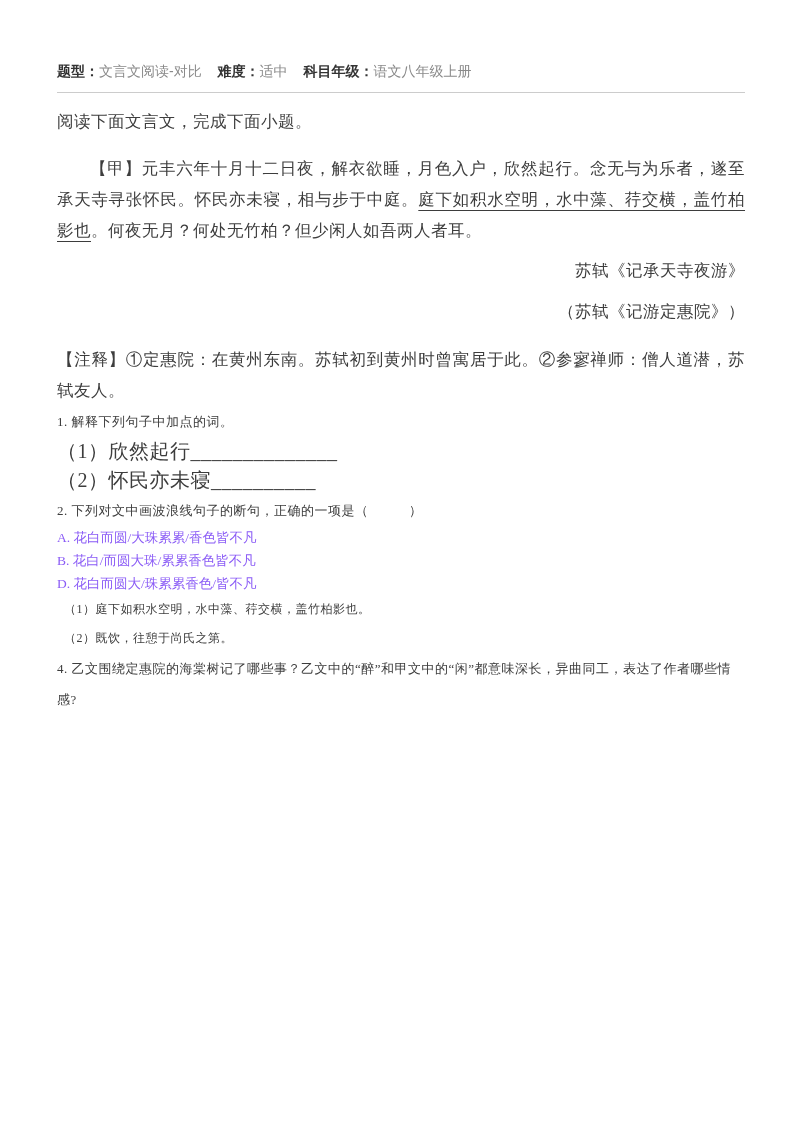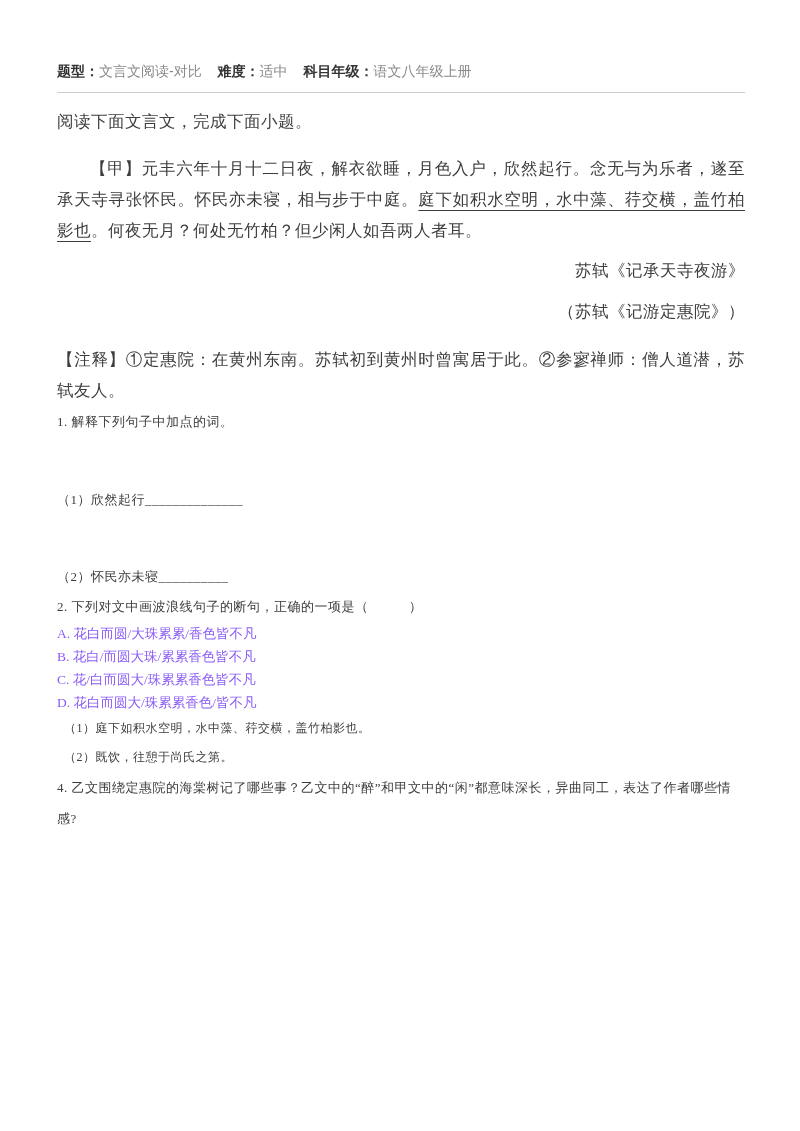--- a/index.html
+++ b/index.html
@@ -30,21 +30,21 @@
   .para-yi  { margin-top:15px; }
   .attr     { text-align:right; }
   .attr-jia { margin-top:9px; }
   .attr-yi  { margin-top:10px; }
   .notes    { margin-top:17px; }
   .indent   { text-indent:2em; }
   .u { text-decoration:underline; text-underline-offset:5px; text-decoration-thickness:1px; }
   sup { font-size:10px; line-height:0; vertical-align:super; }
 
   .q          { font-size:13px; line-height:31px; letter-spacing:0.5px; }
-  .blank-item { font-size:13px; line-height:29px; letter-spacing:0.5px;margin-top:48px; }
+  .blank-item { font-size:20px; line-height:29px; letter-spacing:0.5px; }
   .option     { font-size:13.5px; line-height:23px; color:#8b5cf6; }
   .qitem      { font-size:12px; line-height:29px; letter-spacing:0.5px;margin-left:7px; }
   .q4         { line-height:31px; }
 
   
   .watermark {
     position:absolute; top:972px; right:55px;
     font-family:Liberation Mono, monospace;
     font-weight:bold; font-size:72px; line-height:1;
     color:#0369a1; letter-spacing:-2px; z-index:0;
@@ -88,21 +88,20 @@
 
     <p class="body-text notes">【注释】①定惠院：在黄州东南。苏轼初到黄州时曾寓居于此。②参寥禅师：僧人道潜，苏轼友人。</p>
 
     <p class="q">1. 解释下列句子中加点的词。</p>
     <p class="blank-item">（1）欣然起行______________</p>
     <p class="blank-item">（2）怀民亦未寝__________</p>
 
     <p class="q">2. 下列对文中画波浪线句子的断句，正确的一项是（　　　）</p>
     <p class="option">A. 花白而圆/大珠累累/香色皆不凡</p>
     <p class="option">B. 花白/而圆大珠/累累香色皆不凡</p>
-    <p class="option">C. 花/白而圆大/珠累累香色皆不凡</p>
     <p class="option">D. 花白而圆大/珠累累香色/皆不凡</p>
 
     <p class="qitem">（1）庭下如积水空明，水中藻、荇交横，盖竹柏影也。</p>
     <p class="qitem">（2）既饮，往憩于尚氏之第。</p>
 
     <p class="q q4">4. 乙文围绕定惠院的海棠树记了哪些事？乙文中的“醉”和甲文中的“闲”都意味深长，异曲同工，表达了作者哪些情感?</p>
 
   </div>
 
   <div class="watermark">vv99.net</div>

